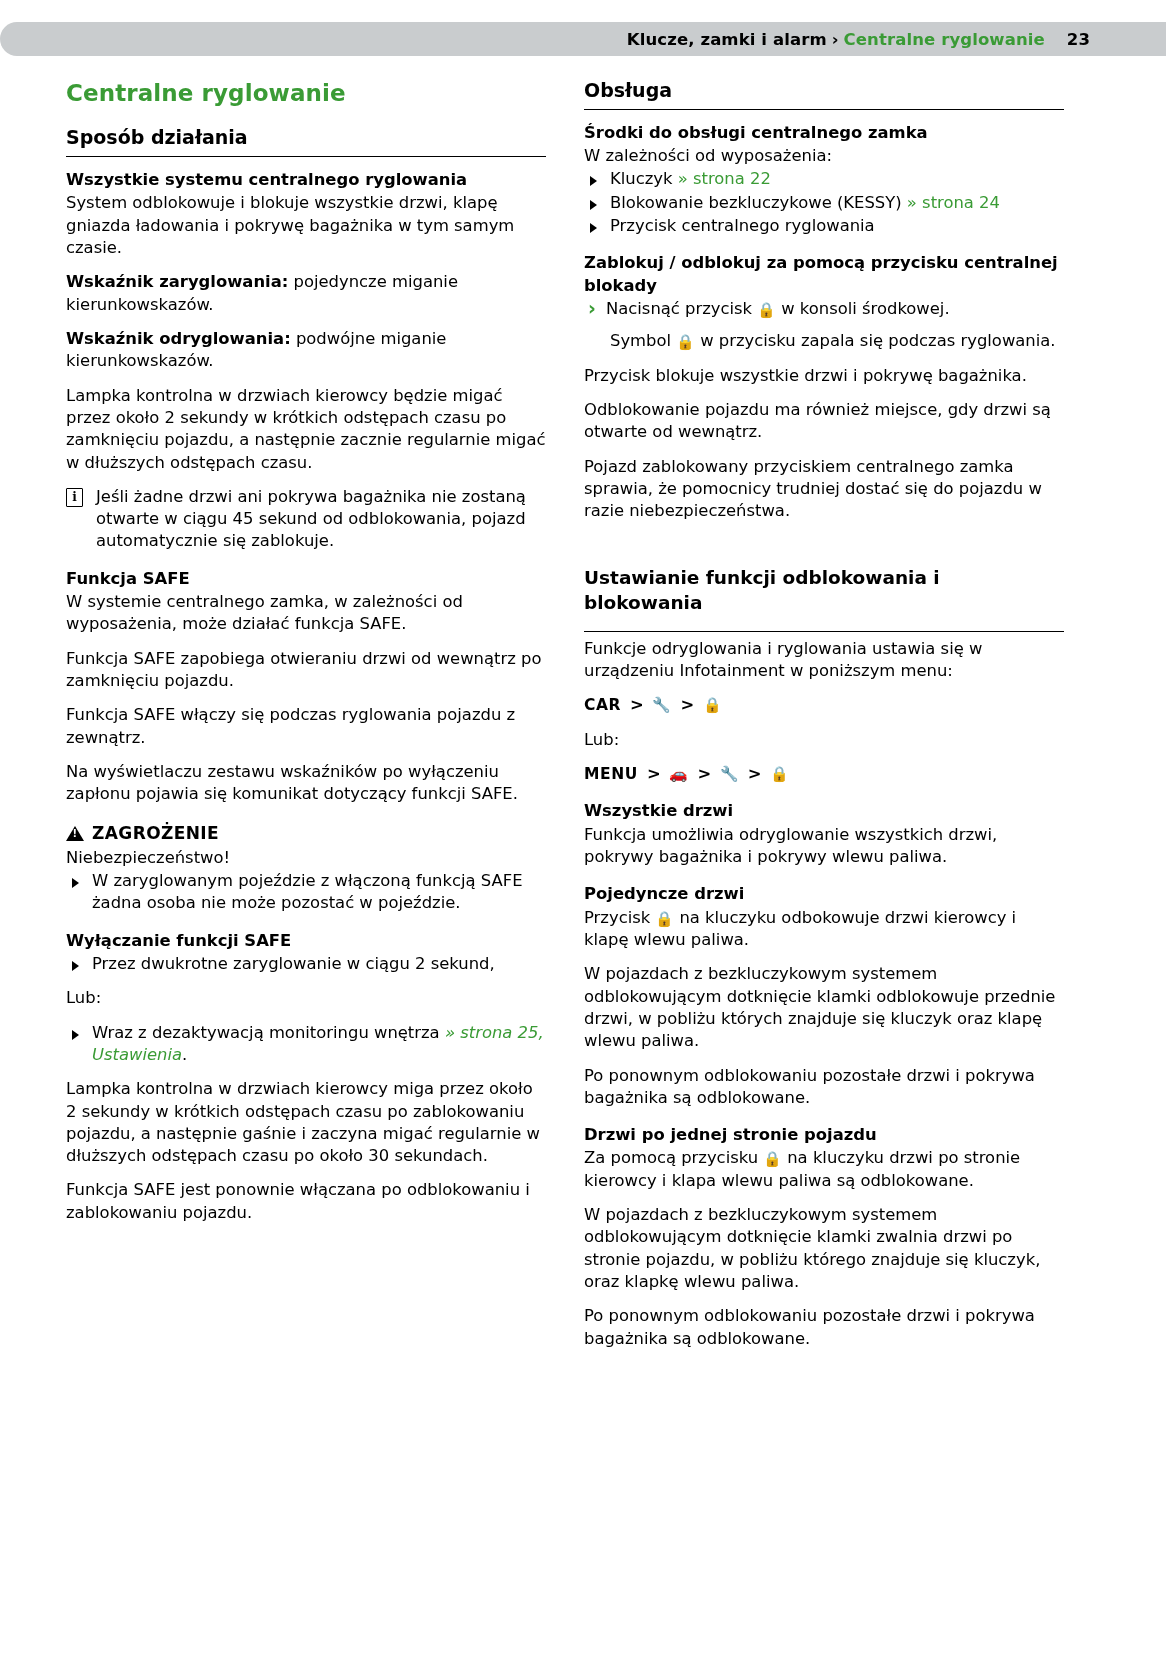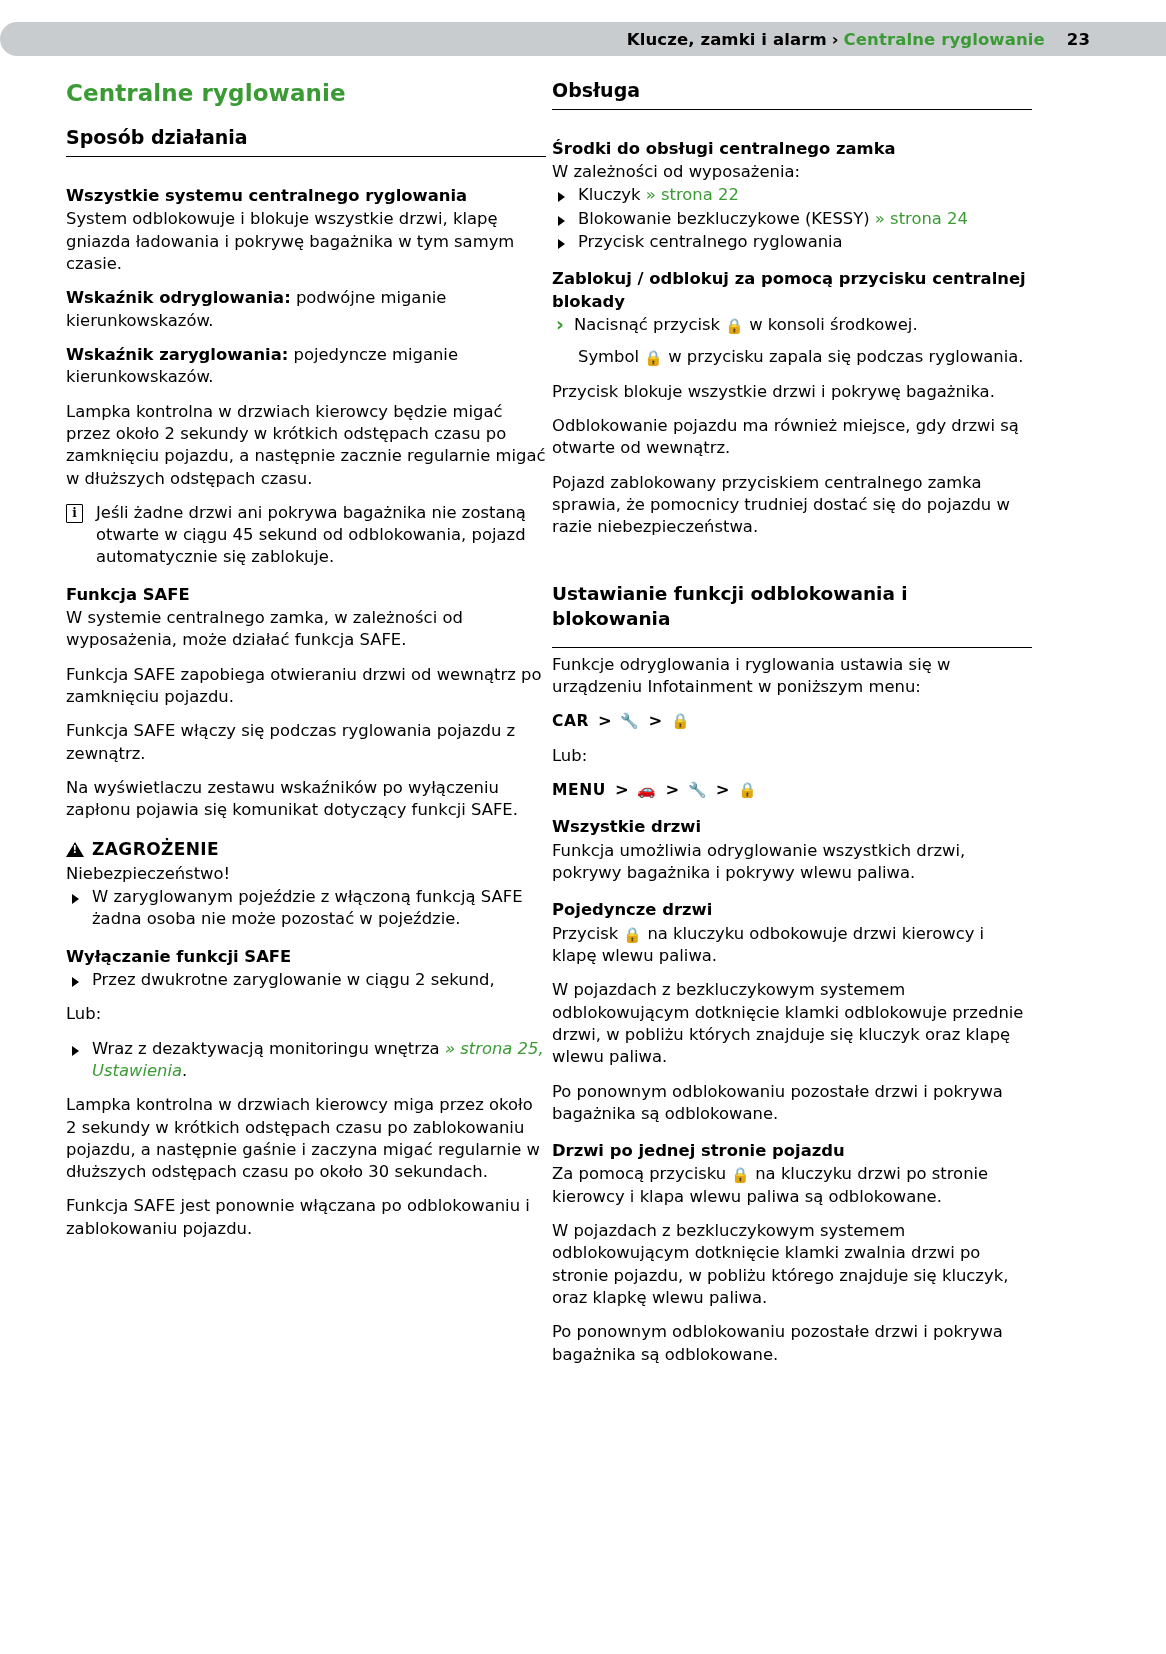--- a/index.html
+++ b/index.html
@@ -53,21 +53,21 @@
 
   
   .col {
     position: absolute;
     top: 78px;
     width: 480px;
     font-size: 16.4px;
     line-height: 1.36;
   }
   .col-left { left: 66px; }
-  .col-right { left: 552px; }
+  .col-right { left: 584px; }
 
   h1.chapter-title {
     color: #3a9b35;
     font-size: 23px;
     font-weight: bold;
     margin: 0 0 16px 0;
     letter-spacing: 0.1px;
   }
   h2.sub-title {
     font-size: 19px;
@@ -77,21 +77,21 @@
     border-bottom: 1.5px solid #000;
   }
   h2.sub-title.plain {
     border-bottom: 1.5px solid #000;
   }
   h3 {
     font-size: 16.4px;
     font-weight: bold;
     margin: 15px 0 1px 0;
   }
-  h3.first { margin-top: 28px; }
+  h3.first { margin-top: 12px; }
   p {
     margin: 0 0 12px 0;
   }
   p.tight { margin-bottom: 1px; }
   .lead-bold { font-weight: bold; }
 
   ul.bullets {
     list-style: none;
     margin: 0 0 12px 0;
     padding: 0;
@@ -237,25 +237,25 @@
   <div class="col col-left">
 
     <h1 class="chapter-title">Centralne ryglowanie</h1>
 
     <h2 class="sub-title">Sposób działania</h2>
 
     <h3 class="first">Wszystkie systemu centralnego ryglowania</h3>
     <p>System odblokowuje i blokuje wszystkie drzwi, klapę gniazda ładowania i pokrywę bagażnika w tym samym czasie.</p>
 
     <p>
+      <span class="lead-bold">Wskaźnik zaryglowania:</span><span> pojedyncze miganie kierunkowskazów.</span>
+    </p>
+
+    <p>
       <span class="lead-bold">Wskaźnik odryglowania:</span><span> podwójne miganie kierunkowskazów.</span>
-    </p>
-
-    <p>
-      <span class="lead-bold">Wskaźnik zaryglowania:</span><span> pojedyncze miganie kierunkowskazów.</span>
     </p>
 
     <p>Lampka kontrolna w drzwiach kierowcy będzie migać przez około 2 sekundy w krótkich odstępach czasu po zamknięciu pojazdu, a następnie zacznie regularnie migać w dłuższych odstępach czasu.</p>
 
     <div class="note">
       <span class="note-icon">i</span>
       <span>Jeśli żadne drzwi ani pokrywa bagażnika nie zostaną otwarte w ciągu 45 sekund od odblokowania, pojazd automatycznie się zablokuje.</span>
     </div>
 
     <h3>Funkcja SAFE</h3>

